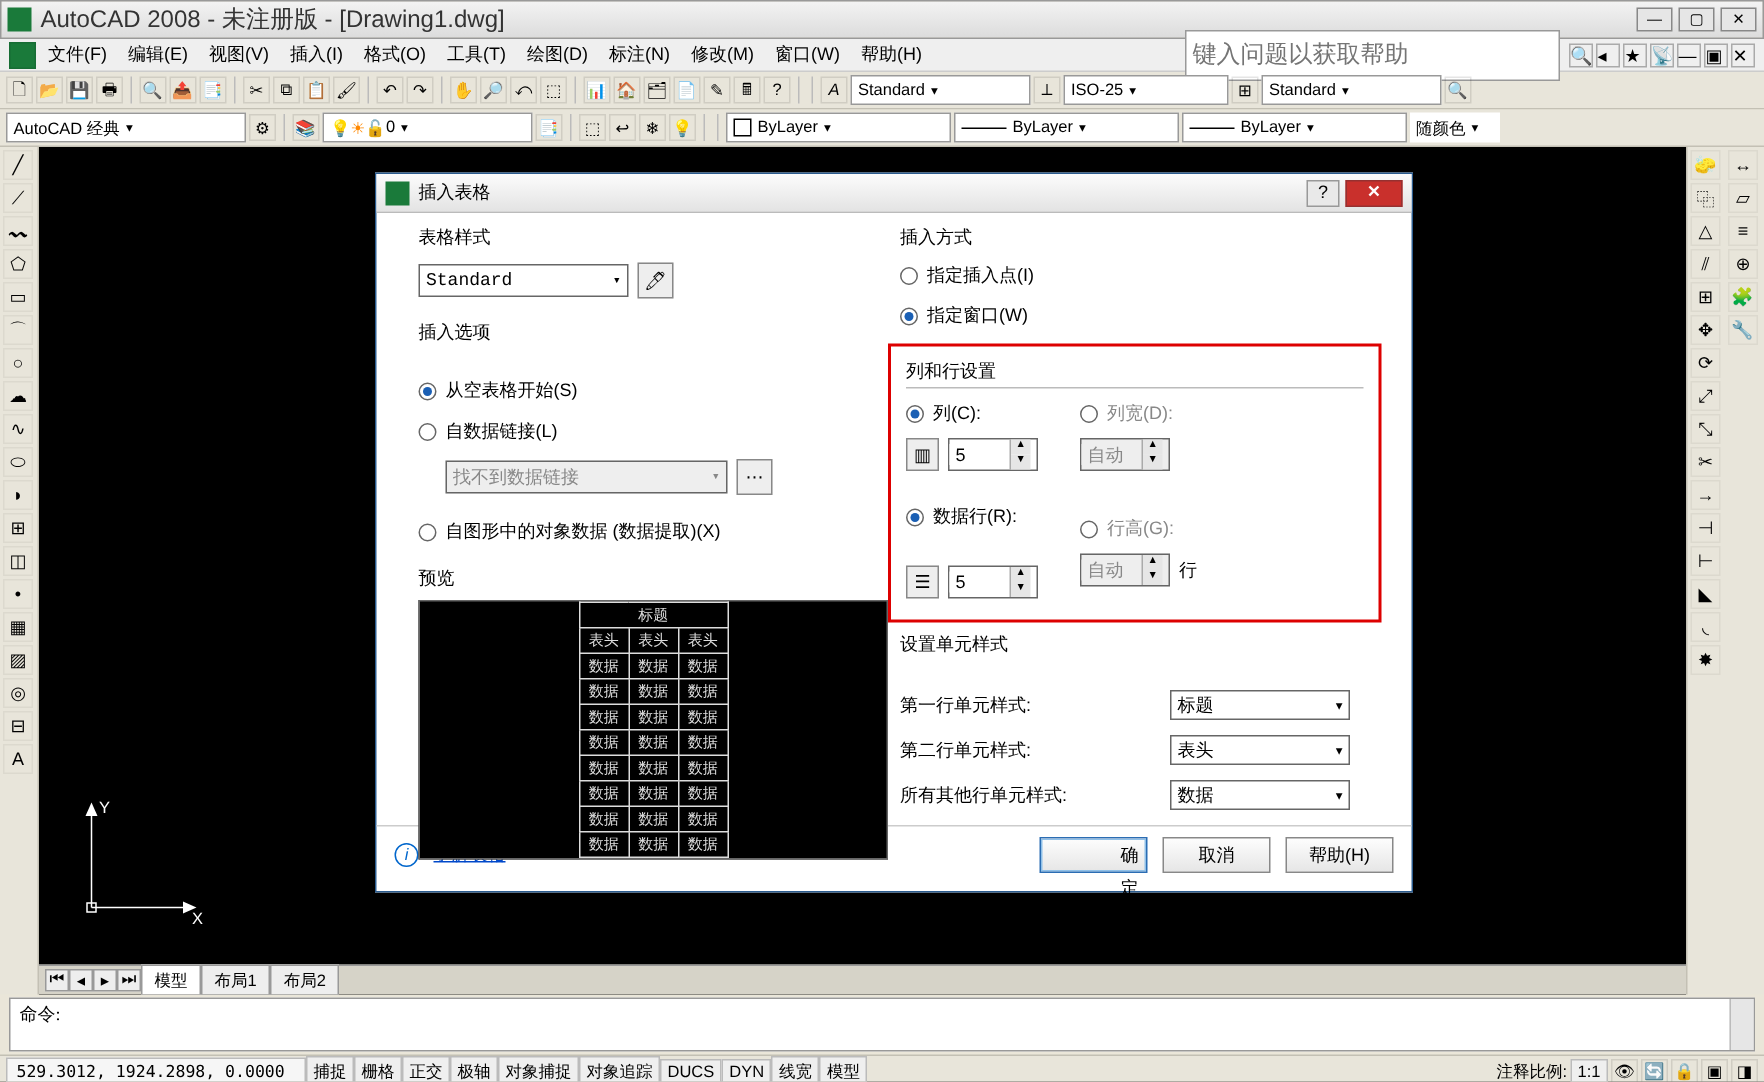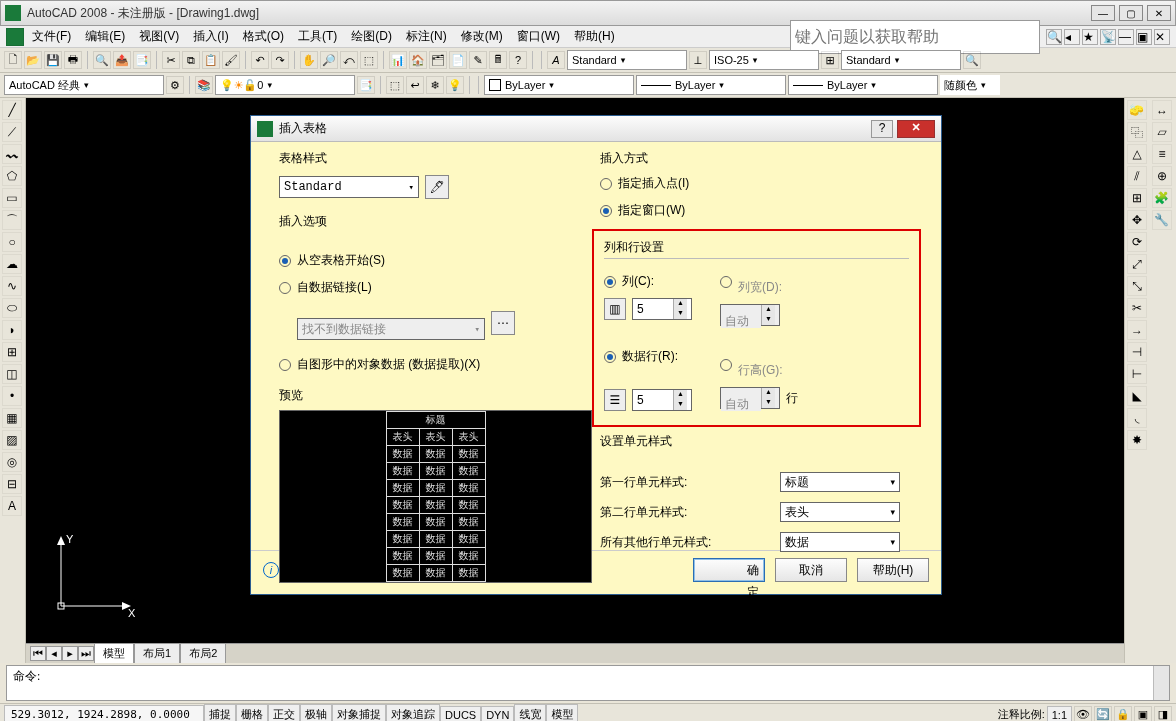--- a/index.html
+++ b/index.html
@@ -1,21 +1,21 @@
 <!DOCTYPE html>
 <html><head>
 <meta charset="utf-8">
 <style>
 * { box-sizing: border-box; margin: 0; padding: 0; font-family: "Microsoft YaHei", SimSun, Arial, sans-serif; }
 body { width: 1176px; height: 721px; background: #eae6d9; overflow: hidden; font-size: 12px; position: relative; }
 
 
 .titlebar { height: 26px; background: linear-gradient(#f3f3f3,#dcdcdc); border: 1px solid #999; display: flex; align-items: center; padding: 0 4px; }
 .title-icon { width: 16px; height: 16px; background: #1a7a3a; margin-right: 6px; }
-.title-text { flex: 1; color: #333; font-size: 12px; }
+.title-text { flex: 1; color: #333; font-size: 16px; }
 .win-btns { display: flex; gap: 4px; }
 .win-btn { width: 24px; height: 16px; border: 1px solid #888; background: #e6e6e6; display: flex; align-items: center; justify-content: center; font-size: 10px; }
 
 
 .menubar { height: 22px; background: #efefef; border-bottom: 1px solid #ccc; display: flex; align-items: center; padding: 0 6px; gap: 2px; }
 .menu-item { padding: 2px 6px; cursor: default; font-size: 12px; }
 .search-box { margin-left: auto; width: 250px; height: 18px; border: 1px solid #999; color: #777; padding: 16px 4px; font-size: 16px; background: #fff; }
 .menubar-right { display: flex; gap: 2px; margin-left: 4px; }
 .mn-ic { width: 16px; height: 16px; border: 1px solid #aaa; }
 
@@ -46,38 +46,38 @@
 .cmd-text { flex: 1; padding: 2px 6px; font-family: SimSun; font-size: 12px; }
 .scroll-stub { width: 16px; background: #e6e6e6; border-left: 1px solid #bbb; }
 
 
 .statusbar { height: 22px; background: #e8e5da; border-top: 1px solid #c3c0b4; display: flex; align-items: center; padding: 0 4px; gap: 0; font-size: 11px; }
 .status-cell { border: 1px solid #bbb; padding: 2px 4px; background: #efefef; }
 .status-coord { width: 200px; border: 1px solid #bbb; padding: 2px 6px; font-family: Consolas, monospace; background: #f6f6f6; }
 .status-right { margin-left: auto; display: flex; gap: 2px; align-items: center; }
 
 
-.dialog { position: absolute; left: 250px; top: 115px; width: 692px; height: 480px; background: #fef9c3; border: 1px solid #2b5c8f; box-shadow: 4px 4px 12px rgba(0,0,0,0.4); z-index: 50; }
+.dialog { position: absolute; left: 250px; top: 115px; width: 692px; height: 480px; background: #ffffff; border: 1px solid #2b5c8f; box-shadow: 4px 4px 12px rgba(0,0,0,0.4); z-index: 50; }
 .dlg-title { height: 26px; background: linear-gradient(#fcfcfc,#e3e3e3); border-bottom: 1px solid #bbb; display: flex; align-items: center; padding: 0 6px; }
 .dlg-ico { width: 16px; height: 16px; background: #1a7a3a; margin-right: 6px; }
 .dlg-title-text { flex: 1; font-size: 12px; }
 .dlg-title .help { width: 22px; height: 18px; border: 1px solid #999; text-align: center; margin-right: 4px; background: #e9e9e9; font-size: 12px; }
 .dlg-title .close { width: 38px; height: 18px; background: #c9302c; color: #fff; text-align: center; border: 1px solid #963030; font-size: 11px; font-weight: bold; }
 
 .dlg-body { display: flex; padding: 8px 28px; gap: 8px; height: 408px; }
 .dlg-col { flex: 1; display: flex; flex-direction: column; gap: 6px; }
 .combo { display: flex; align-items: center; justify-content: space-between; width: 140px; height: 22px; border: 1px solid #666; background: #fff; padding: 0 4px; font-family: Courier, monospace; font-size: 12px; }
 .combo::after { content: "▾"; font-size: 9px; }
 .icon-btn { width: 24px; height: 24px; border: 1px solid #888; background: #eee; display: inline-flex; align-items: center; justify-content: center; }
 .group-label { font-size: 12px; color: #000; }
 .group-line { height: 1px; background: #bbb; margin: 2px 0 6px; }
 .radio-row, .row { display: flex; align-items: center; gap: 6px; margin: 2px 0; }
 .radio, .radio-empty { width: 12px; height: 12px; border: 1px solid #666; border-radius: 50%; display: inline-flex; align-items: center; justify-content: center; }
 .radio.checked::after { content: ""; width: 6px; height: 6px; background: #1a5fb4; border-radius: 50%; }
-.disabled { color: #888; margin-top: 12px; }
+.disabled { color: #888; }
 .combo.disabled { background: #eee; color: #888; }
 .preview-black { background: #000; height: 200px; width: 100%; border: 1px solid #666; position: relative; display: flex; align-items: center; justify-content: center; }
 .link { color: #0048c9; text-decoration: underline; cursor: pointer; }
 
 
 .red-frame { position: absolute; border: 2px solid #d00; pointer-events: none; }
 
 
 .spinner { width: 60px; height: 22px; border: 1px solid #666; background: #fff; display: flex; align-items: center; }
 .spinner input { border: 0; width: 40px; text-align: left; padding: 0 4px; font-size: 12px; outline: none; }

